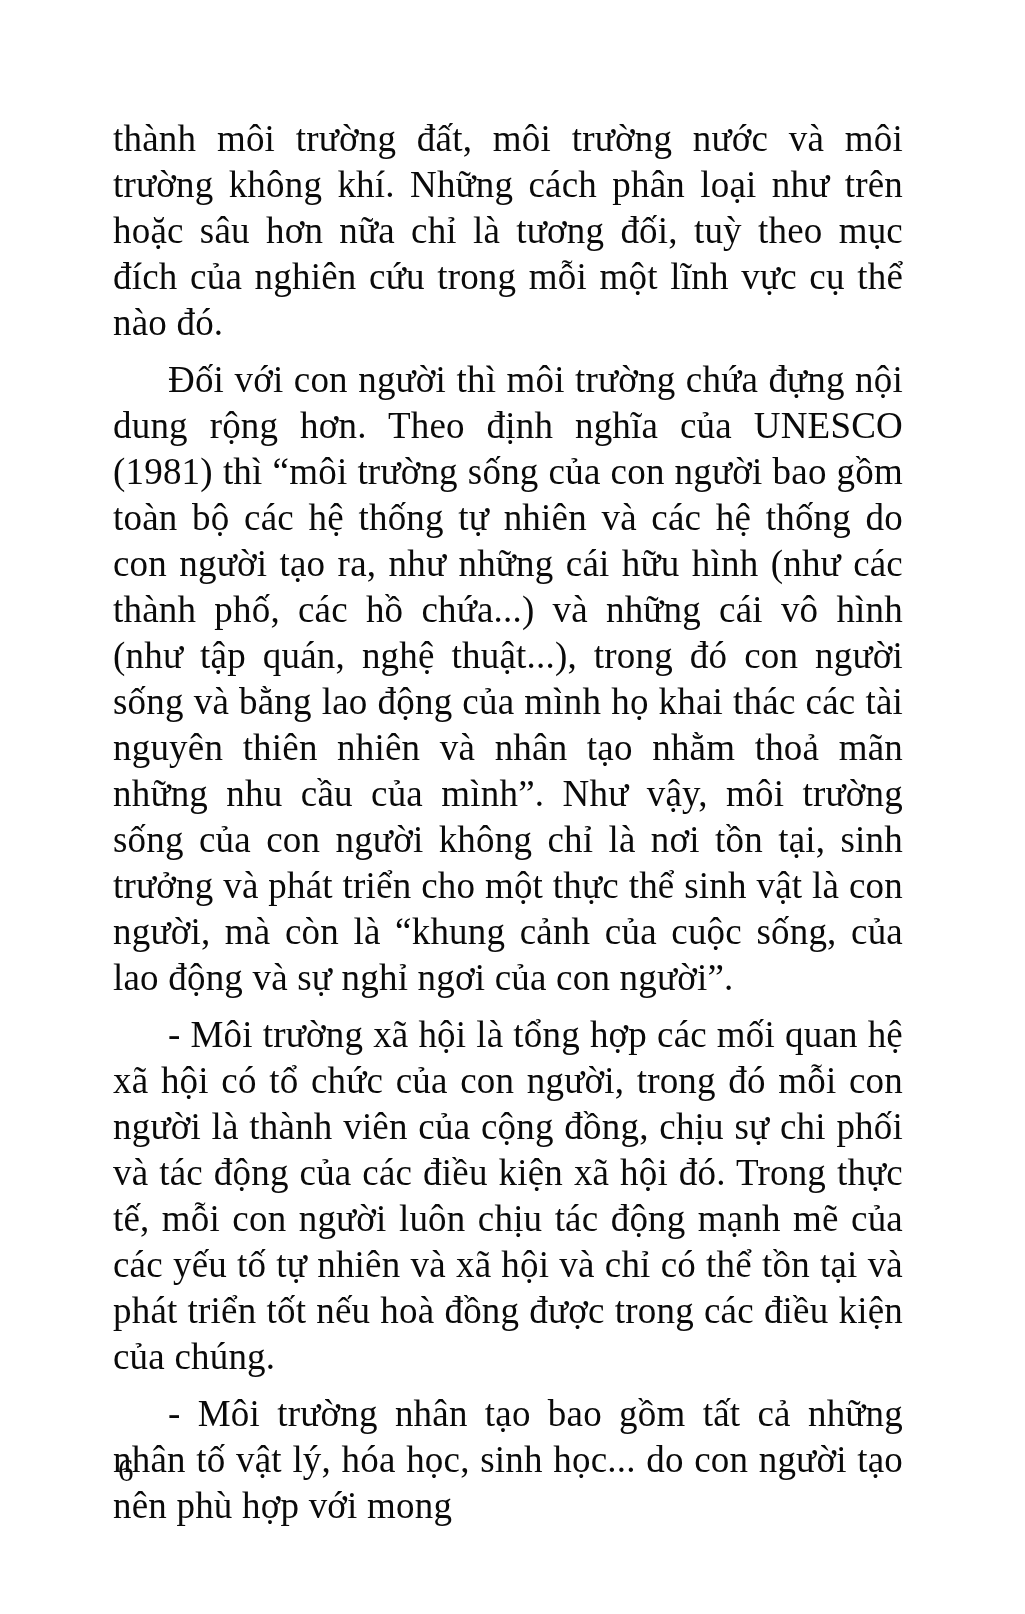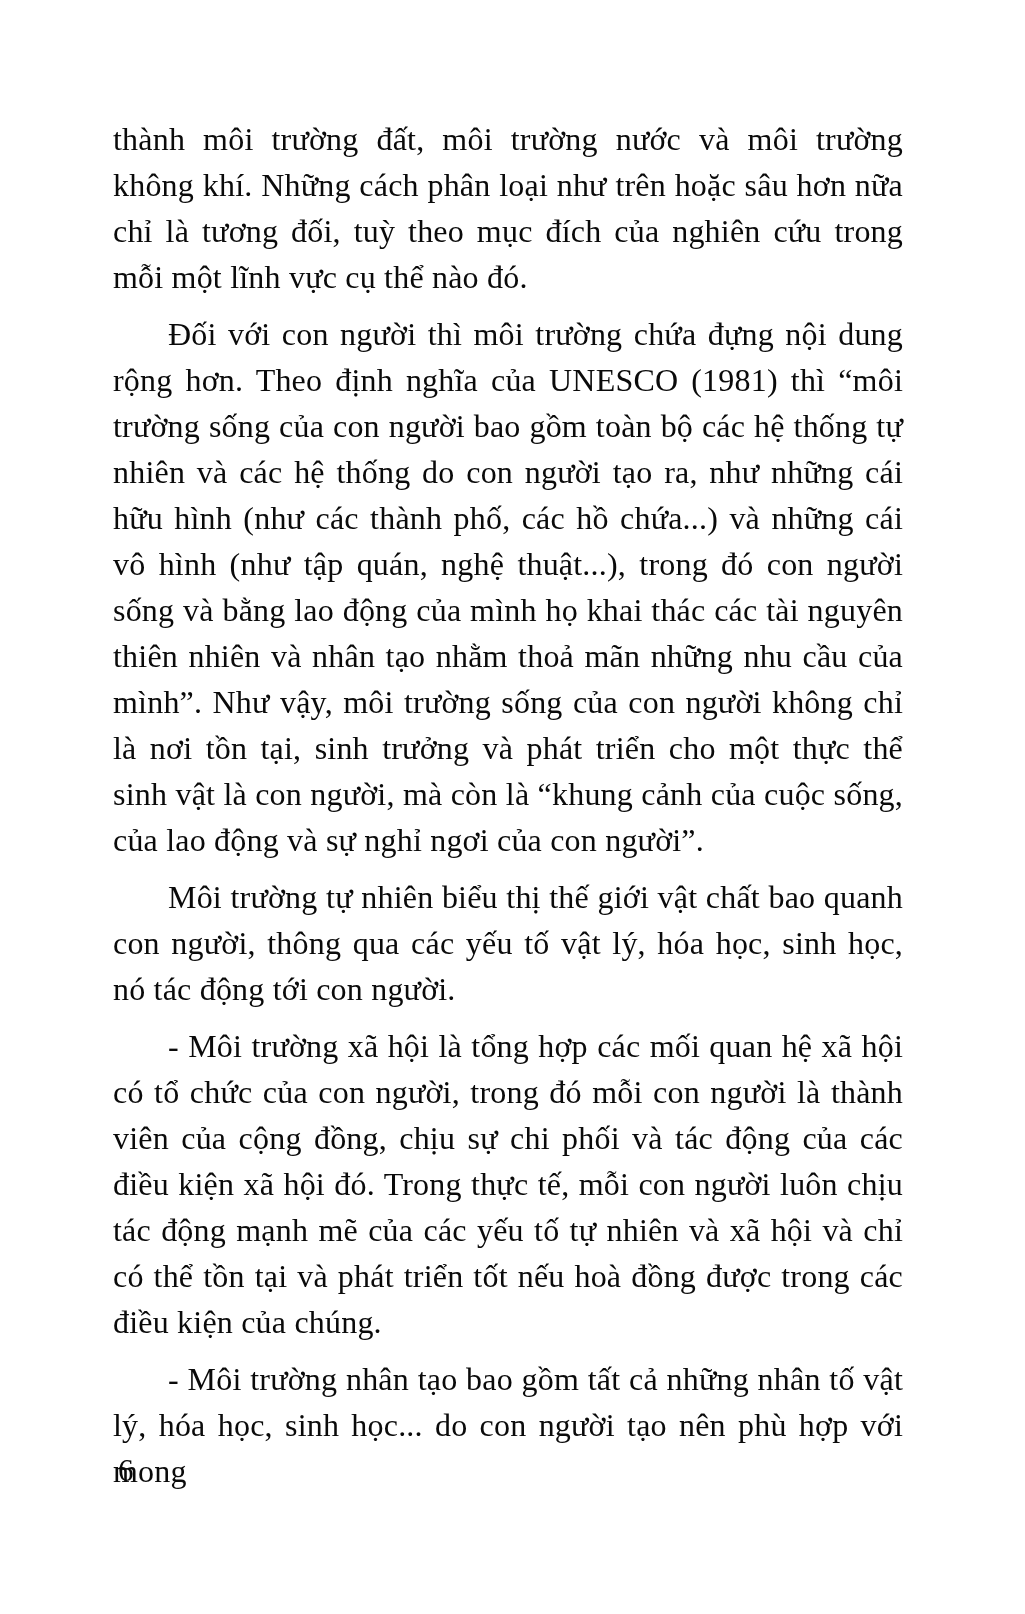--- a/index.html
+++ b/index.html
@@ -14,21 +14,21 @@
     background: #ffffff;
     overflow: hidden;
     font-family: "Liberation Serif", "DejaVu Serif", serif;
     color: #0a0a0a;
   }
   .text-block {
     position: absolute;
     left: 113px;
     top: 116px;
     width: 790px;
-    font-size: 32px;
+    font-size: 37px;
     line-height: 46px;
     text-align: justify;
     letter-spacing: 0.2px;
   }
   .text-block p.para {
     margin: 0 0 11px 0;
     text-indent: 0;
   }
   .text-block p.para.indent {
     text-indent: 55px;
@@ -44,18 +44,17 @@
     font-style: normal;
   }
 </style>
 </head>
 <body>
 
 <div class="page">
   <div class="text-block">
       <p class="para"><span>thành môi trường đất, môi trường nước và môi trường không khí. Những cách phân loại như trên hoặc sâu hơn nữa chỉ là tương đối, tuỳ theo mục đích của nghiên cứu trong mỗi một lĩnh vực cụ thể nào đó.</span></p>
       <p class="para indent"><span>Đối với con người thì môi trường chứa đựng nội dung rộng hơn. Theo định nghĩa của UNESCO (1981) thì </span><span class="it">“môi trường sống của con người bao gồm toàn bộ các hệ thống tự nhiên và các hệ thống do con người tạo ra, như những cái hữu hình (như các thành phố, các hồ chứa...) và những cái vô hình (như tập quán, nghệ thuật...), trong đó con người sống và bằng lao động của mình họ khai thác các tài nguyên thiên nhiên và nhân tạo nhằm thoả mãn những nhu cầu của mình”</span><span>. Như vậy, môi trường sống của con người không chỉ là nơi tồn tại, sinh trưởng và phát triển cho một thực thể sinh vật là con người, mà còn là </span><span class="it">“khung cảnh của cuộc sống, của lao động và sự nghỉ ngơi của con người”</span><span>.</span></p>
-      <p class="para indent"><span class="it">Môi trường tự nhiên</span><span> biểu thị thế giới vật chất bao quanh con người, thông qua các yếu tố vật lý, hóa học, sinh học, nó tác động tới con người.</span></p>
       <p class="para indent"><span>- </span><span class="it">Môi trường xã hội</span><span> là tổng hợp các mối quan hệ xã hội có tổ chức của con người, trong đó mỗi con người là thành viên của cộng đồng, chịu sự chi phối và tác động của các điều kiện xã hội đó. Trong thực tế, mỗi con người luôn chịu tác động mạnh mẽ của các yếu tố tự nhiên và xã hội và chỉ có thể tồn tại và phát triển tốt nếu hoà đồng được trong các điều kiện của chúng.</span></p>
       <p class="para indent"><span>- </span><span class="it">Môi trường nhân tạo</span><span> bao gồm tất cả những nhân tố vật lý, hóa học, sinh học... do con người tạo nên phù hợp với mong</span></p>
     </div>
   <div class="page-number">6</div>
 </div>
 
 </body></html>

